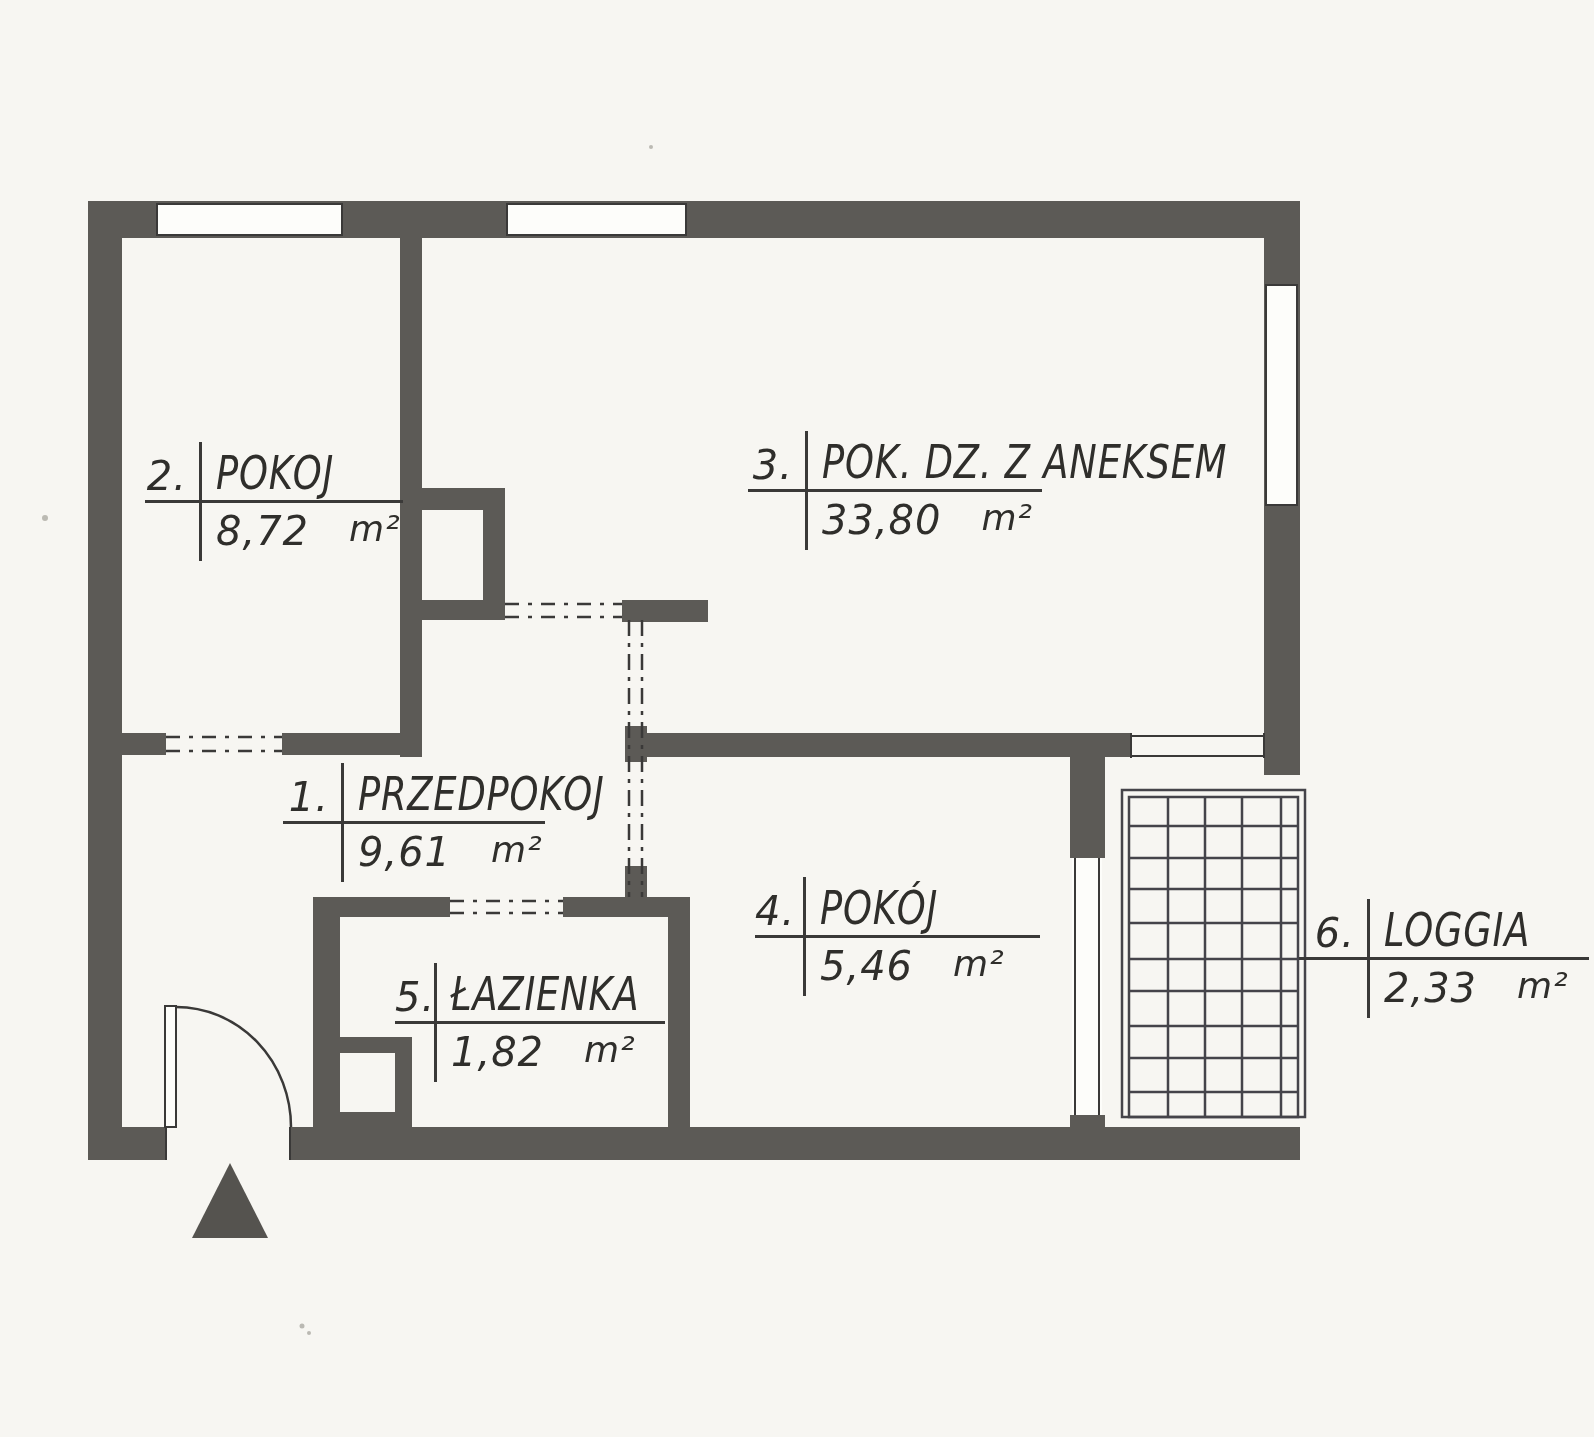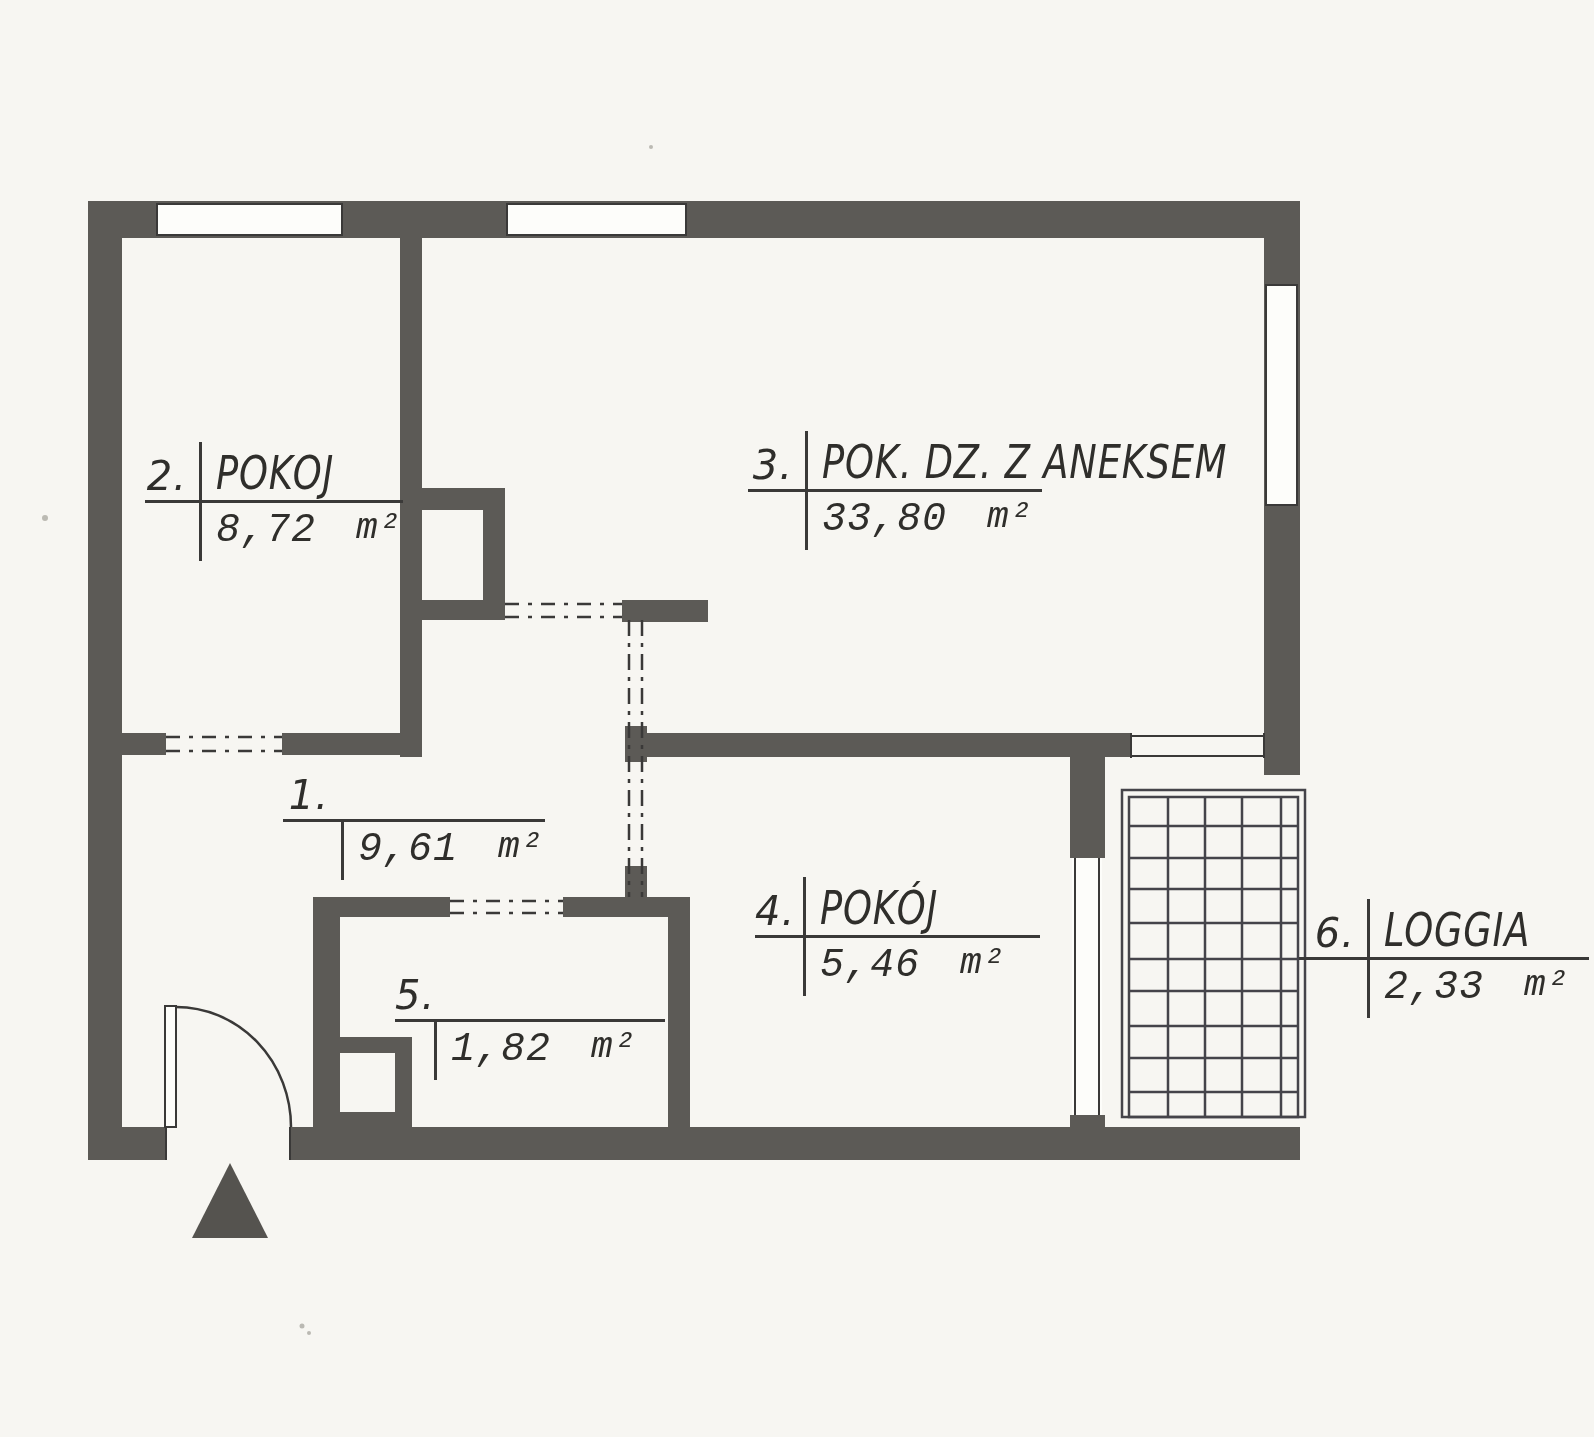--- a/index.html
+++ b/index.html
@@ -36,21 +36,21 @@
     border-left:3px solid #3a3938;
     padding:8px 0 4px 14px;
     font-size:46px;
     white-space:nowrap;
   }
   .lbl .name > span{
     display:inline-block;
     transform:scaleX(0.8);
     transform-origin:0 100%;
   }
-  .lbl .row2{display:flex;font-family:Liberation Mono, monospace;}
+  .lbl .row2{display:flex;}
   .lbl .sp{flex:0 0 auto;width:var(--numw);}
   .lbl .aw{
     border-left:3px solid #3a3938;
     padding:8px 0 10px 14px;
     display:flex;gap:40px;align-items:flex-start;
     font-size:40px;
   }
   .lbl .unit{font-size:36px;}
 </style>
 </head>
@@ -162,20 +162,21 @@
       <circle cx="45" cy="518" r="3"></circle>
       <circle cx="302" cy="1326" r="2.5"></circle>
       <circle cx="309" cy="1333" r="2"></circle>
       <circle cx="651" cy="147" r="2"></circle>
     </g>
   </svg>
 
   <div class="lbl" style="left:283px; top:763px; width:262px; --numw:58px;">
     <div class="row1">
       <span class="num">1.</span>
+      <span class="name"><span>PRZEDPOKOJ</span></span>
     </div>
     <div class="row2">
       <span class="sp"></span>
       <span class="aw">
         <span class="area">9,61</span>
         <span class="unit">m²</span>
       </span>
     </div>
   </div>
 
@@ -217,20 +218,21 @@
       <span class="aw">
         <span class="area">5,46</span>
         <span class="unit">m²</span>
       </span>
     </div>
   </div>
 
   <div class="lbl" style="left:395px; top:963px; width:270px; --numw:39px;">
     <div class="row1">
       <span class="num">5.</span>
+      <span class="name"><span>ŁAZIENKA</span></span>
     </div>
     <div class="row2">
       <span class="sp"></span>
       <span class="aw">
         <span class="area">1,82</span>
         <span class="unit">m²</span>
       </span>
     </div>
   </div>
 

